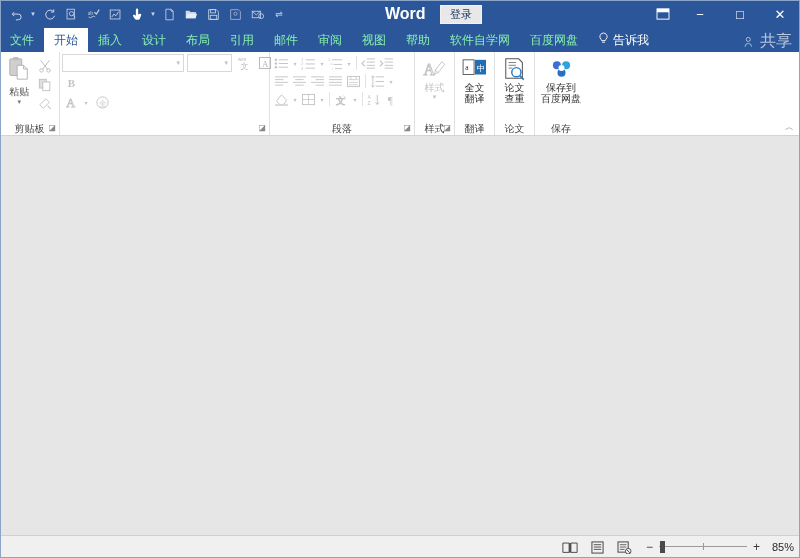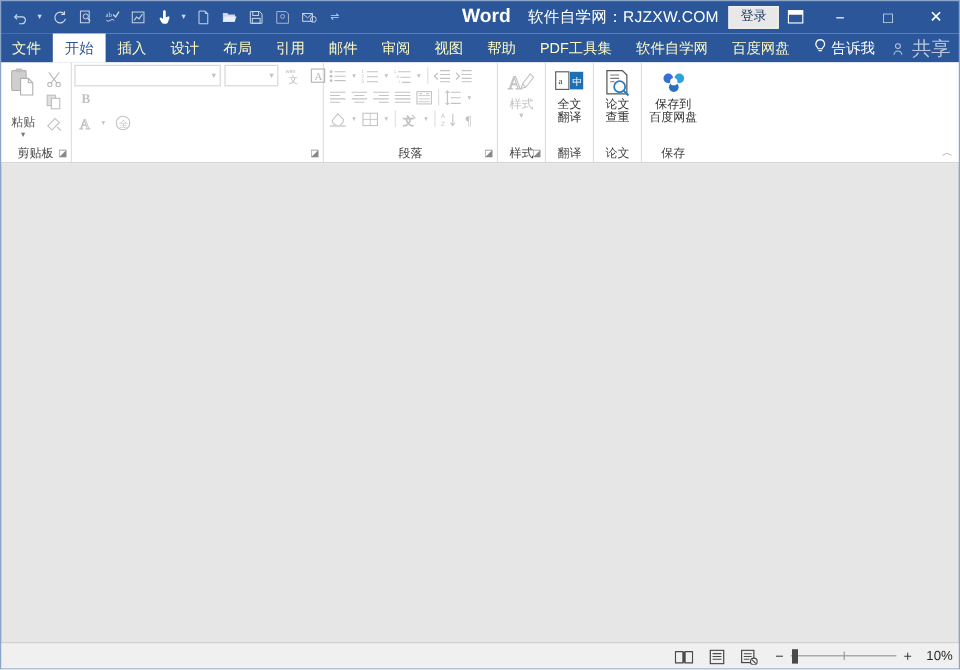--- a/index.html
+++ b/index.html
@@ -41,21 +41,21 @@
     color: #ffffff; font-size: 13px; }
   .win-btn.ribbon-disp { width: 34px; font-size: 11px; }
 
   
   .tabbar {
     height: 24px; background: #2B579A; display: flex; align-items: flex-end; flex: 0 0 24px;
     position: relative;
   }
   .tab {
     height: 24px; padding: 0 10px; display: flex; align-items: center; justify-content: center;
-    color: #fef9c3; font-size: 12px; white-space: nowrap;
+    color: #86efac; font-size: 12px; white-space: nowrap;
   }
   .tab.active { background: #ffffff; color: #2B579A; font-weight: normal; }
   .tab.file { background: #2B579A; }
   .tell-me { display: flex; align-items: center; gap: 4px; padding: 0 10px; height:24px;
     color: #ffffff; font-size: 12px; }
   .bulb { display:inline-block; }
   .share { position: absolute; right: 8px; display: flex; align-items: flex-end; gap: 4px;
     color: #b9c6dd; font-size: 16px; height: 24px; }
 
   
@@ -69,21 +69,21 @@
   .grp-body { flex: 1; display: flex; align-items: flex-start; padding: 3px 4px 0 4px; }
   .grp-label { height: 15px; font-size: 10px; color: #444; text-align: center; line-height: 15px;
     position: relative; }
   .grp-launch { position: absolute; right: 3px; bottom: 1px; font-size: 8px; color: #888; }
 
   
   .clip { width: 60px; }
   .clip-body { display: flex; align-items: flex-start; padding-top: 4px; }
   .paste-col { width: 33px; display: flex; flex-direction: column; align-items: center; }
   .paste-ico { color: #b8b8b8; }
-  .paste-txt { font-size: 10px; color: #555; line-height: 12px; margin-top: 10px; }
+  .paste-txt { font-size: 10px; color: #555; line-height: 12px; margin-top: 0; }
   .paste-car { font-size: 7px; color: #777; line-height: 7px; }
   .clip-small { width: 22px; display: flex; flex-direction: column; align-items: center; gap: 4px;
     padding-top: 2px; }
   .mini { color: #bdbdbd; height: 15px; display:flex; align-items:center; }
 
   
   .font { width: 210px; }
   .font-row1 { display: flex; align-items: center; gap: 3px; padding: 2px 2px 0 2px; }
   .fbox {
     height: 18px; border: 1px solid #d8d8d8; background: #fff; display: flex; align-items: center;
@@ -232,21 +232,20 @@
             <path d="M1.5 4 L6.5 8.5 L11.5 4" fill="none" stroke="#cdd8e8" stroke-width="1"></path>
             <circle cx="12.5" cy="10" r="3" fill="none" stroke="#cdd8e8" stroke-width="1"></circle>
           </svg>
       </div>
       <div class="qat-btn" style="font-size:9px;">⇌</div>
     </div>
 
     <div class="title-word">Word</div>
 
     <div class="title-center">
-      <span class="title-site">软件自学网：RJZXW.COM</span>
       <span class="login-btn">登录</span>
     </div>
 
     <div class="win-ctrls">
       <div class="win-btn ribbon-disp">
         <svg width="14" height="12" viewBox="0 0 16 14">
             <rect x="1" y="1" width="14" height="12" fill="none" stroke="#ffffff" stroke-width="1.1"></rect>
             <rect x="1" y="1" width="14" height="4" fill="#ffffff"></rect>
           </svg>
       </div>
@@ -260,21 +259,20 @@
     <div class="tab file">文件</div>
     <div class="tab active">开始</div>
     <div class="tab">插入</div>
     <div class="tab">设计</div>
     <div class="tab">布局</div>
     <div class="tab">引用</div>
     <div class="tab">邮件</div>
     <div class="tab">审阅</div>
     <div class="tab">视图</div>
     <div class="tab">帮助</div>
-    <div class="tab">PDF工具集</div>
     <div class="tab">软件自学网</div>
     <div class="tab">百度网盘</div>
     <div class="tell-me">
       <span class="bulb">
         <svg width="11" height="13" viewBox="0 0 12 14">
             <path d="M6 1 a4 4 0 0 1 2.6 7 q-.6.6-.6 1.3 H4 q0-.7-.6-1.3 A4 4 0 0 1 6 1 Z" fill="none" stroke="#ffffff" stroke-width="1"></path>
             <path d="M4.4 11 H7.6" stroke="#ffffff" stroke-width="1"></path>
           </svg>
       </span>
       <span>告诉我</span>
@@ -623,19 +621,19 @@
           </svg>
       </span>
       <span class="zoom-ctl">
         <span class="zm">−</span>
         <span class="slider">
           <span class="slider-track"></span>
           <span class="slider-mid"></span>
           <span class="slider-thumb"></span>
         </span>
         <span class="zm">+</span>
-        <span class="zoom-pct">10%</span>
+        <span class="zoom-pct">85%</span>
       </span>
     </div>
   </div>
 
   <div class="app-border"></div>
 </div>
 
 </body></html>

